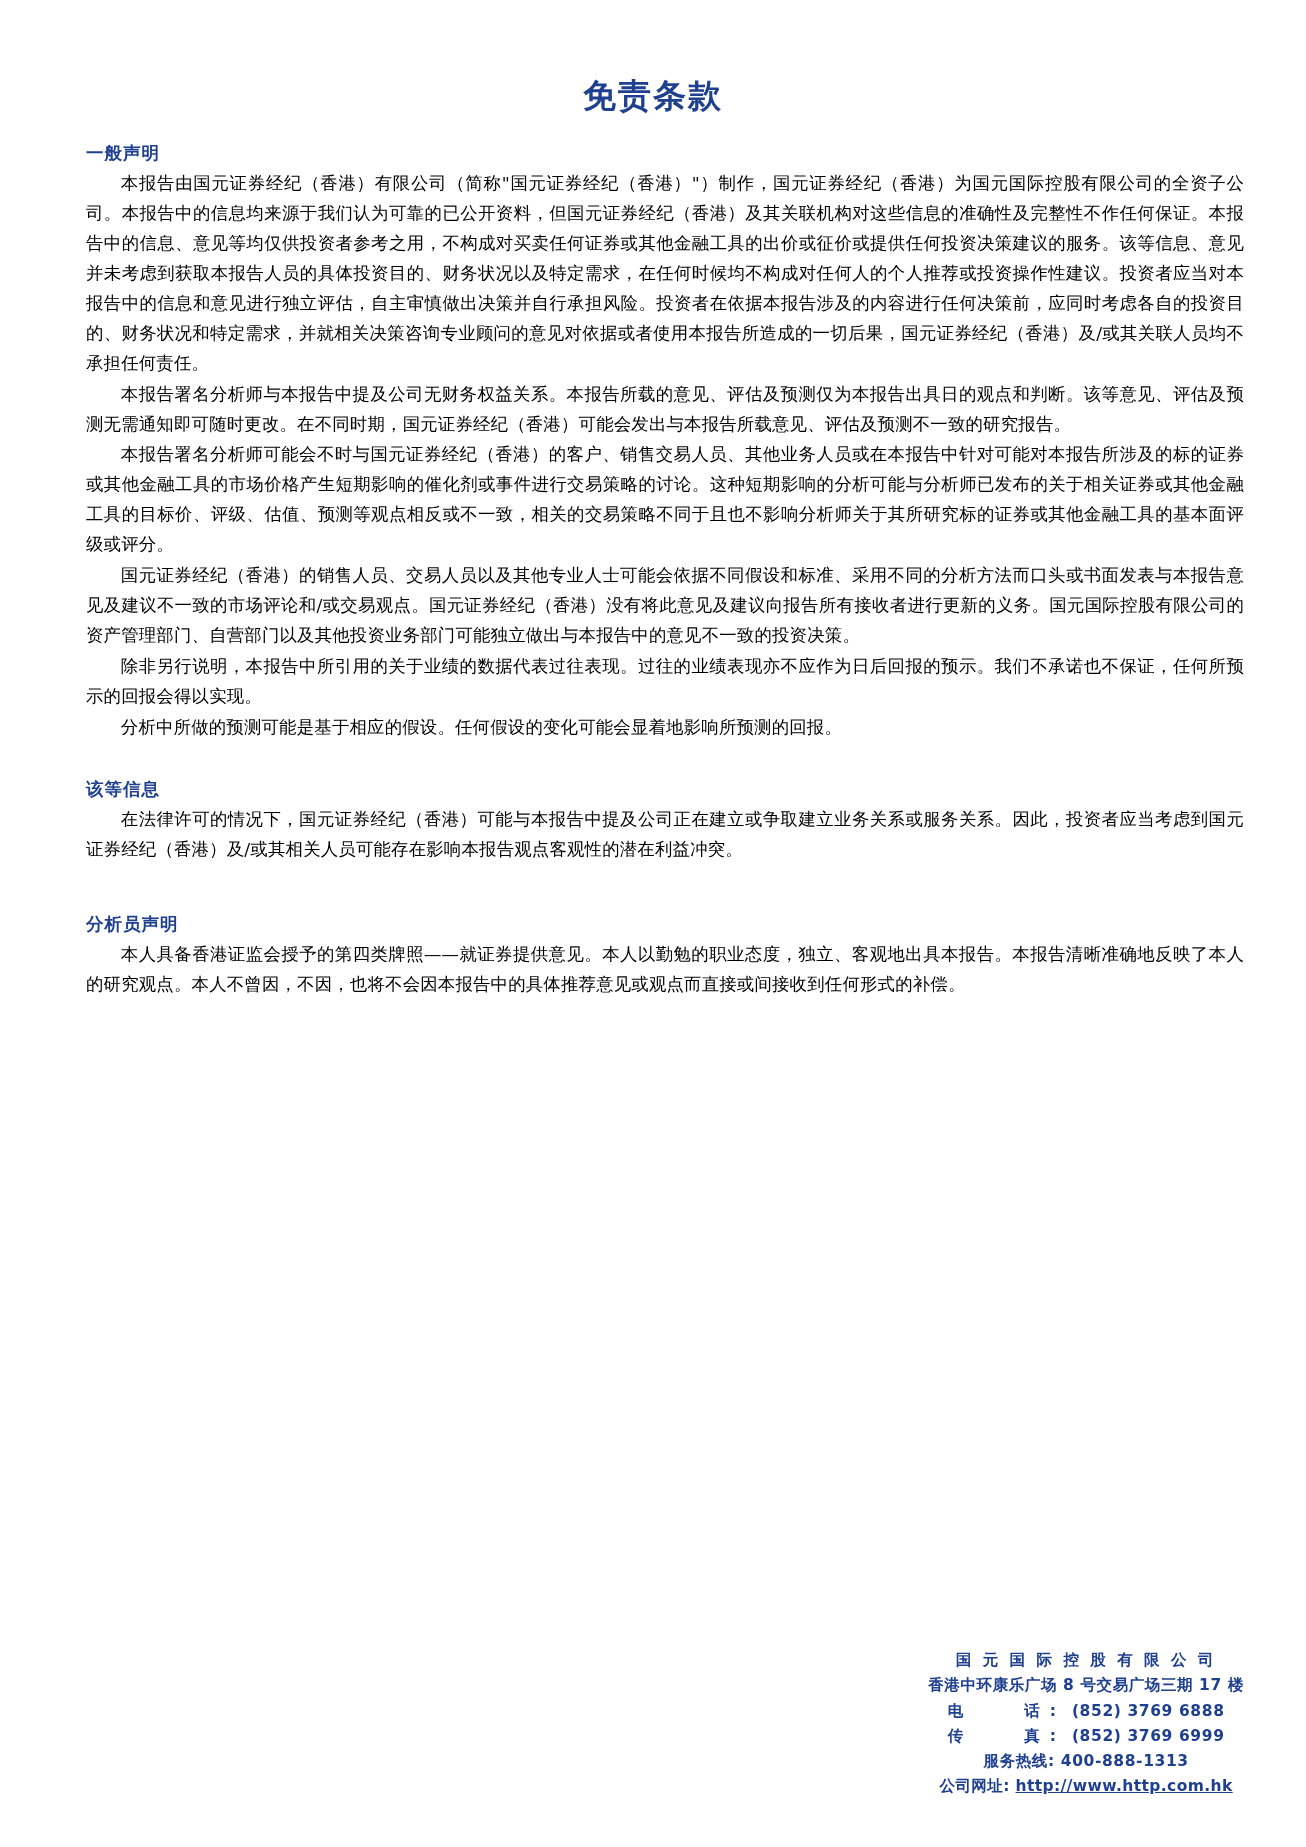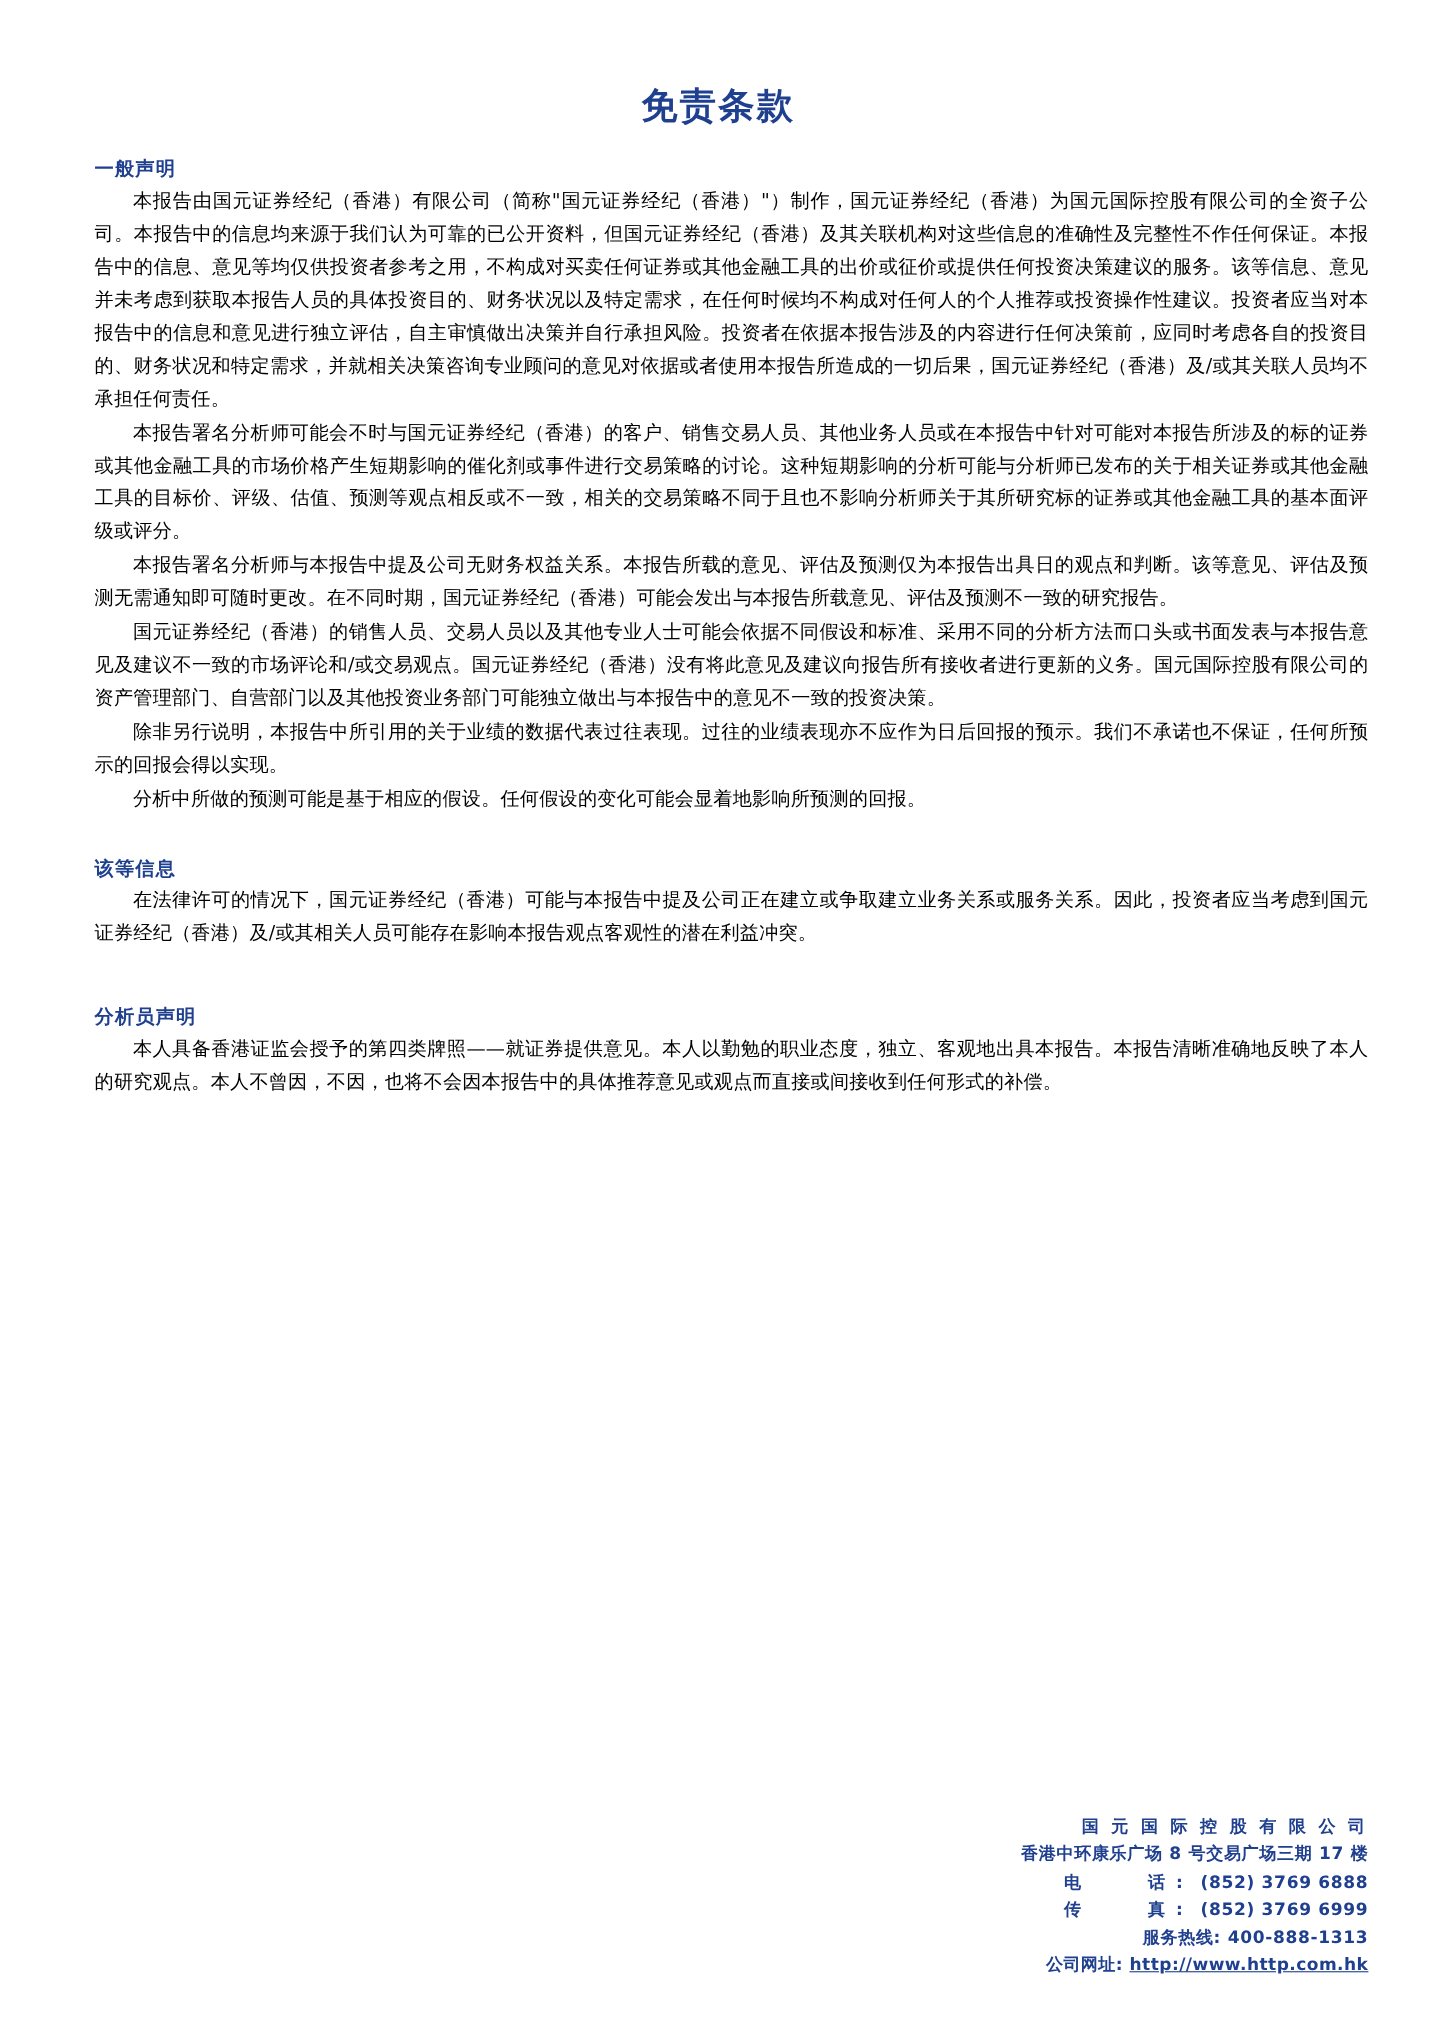--- a/index.html
+++ b/index.html
@@ -49,21 +49,21 @@
     text-indent: 2em;
     margin: 0 0 1px 0;
     letter-spacing: 0.2px;
   }
   .spacer-md { height: 12px; }
 
   .footer {
     position: absolute;
     right: 62px;
     bottom: 48px;
-    text-align: right;
+    text-align: center;
     color: #1f3f8f;
     font-family: "DejaVu Sans", sans-serif;
     font-weight: bold;
     font-size: 15.5px;
     line-height: 1.62;
   }
   .footer .company {
     letter-spacing: 3px;
   }
   .footer .addr {
@@ -85,22 +85,22 @@
 </head>
 <body>
 
 <div class="page">
 
   <div class="doc-title">免责条款</div>
 
   <div class="section">
     <div class="section-head">一般声明</div>
     <p class="para">本报告由国元证券经纪（香港）有限公司（简称"国元证券经纪（香港）"）制作，国元证券经纪（香港）为国元国际控股有限公司的全资子公司。本报告中的信息均来源于我们认为可靠的已公开资料，但国元证券经纪（香港）及其关联机构对这些信息的准确性及完整性不作任何保证。本报告中的信息、意见等均仅供投资者参考之用，不构成对买卖任何证券或其他金融工具的出价或征价或提供任何投资决策建议的服务。该等信息、意见并未考虑到获取本报告人员的具体投资目的、财务状况以及特定需求，在任何时候均不构成对任何人的个人推荐或投资操作性建议。投资者应当对本报告中的信息和意见进行独立评估，自主审慎做出决策并自行承担风险。投资者在依据本报告涉及的内容进行任何决策前，应同时考虑各自的投资目的、财务状况和特定需求，并就相关决策咨询专业顾问的意见对依据或者使用本报告所造成的一切后果，国元证券经纪（香港）及/或其关联人员均不承担任何责任。</p>
+    <p class="para">本报告署名分析师与本报告中提及公司无财务权益关系。本报告所载的意见、评估及预测仅为本报告出具日的观点和判断。该等意见、评估及预测无需通知即可随时更改。在不同时期，国元证券经纪（香港）可能会发出与本报告所载意见、评估及预测不一致的研究报告。</p>
     <p class="para">本报告署名分析师可能会不时与国元证券经纪（香港）的客户、销售交易人员、其他业务人员或在本报告中针对可能对本报告所涉及的标的证券或其他金融工具的市场价格产生短期影响的催化剂或事件进行交易策略的讨论。这种短期影响的分析可能与分析师已发布的关于相关证券或其他金融工具的目标价、评级、估值、预测等观点相反或不一致，相关的交易策略不同于且也不影响分析师关于其所研究标的证券或其他金融工具的基本面评级或评分。</p>
-    <p class="para">本报告署名分析师与本报告中提及公司无财务权益关系。本报告所载的意见、评估及预测仅为本报告出具日的观点和判断。该等意见、评估及预测无需通知即可随时更改。在不同时期，国元证券经纪（香港）可能会发出与本报告所载意见、评估及预测不一致的研究报告。</p>
     <p class="para">国元证券经纪（香港）的销售人员、交易人员以及其他专业人士可能会依据不同假设和标准、采用不同的分析方法而口头或书面发表与本报告意见及建议不一致的市场评论和/或交易观点。国元证券经纪（香港）没有将此意见及建议向报告所有接收者进行更新的义务。国元国际控股有限公司的资产管理部门、自营部门以及其他投资业务部门可能独立做出与本报告中的意见不一致的投资决策。</p>
     <p class="para">除非另行说明，本报告中所引用的关于业绩的数据代表过往表现。过往的业绩表现亦不应作为日后回报的预示。我们不承诺也不保证，任何所预示的回报会得以实现。</p>
     <p class="para">分析中所做的预测可能是基于相应的假设。任何假设的变化可能会显着地影响所预测的回报。</p>
   </div>
 
   <div class="spacer-md"></div>
 
   <div class="section">
     <div class="section-head">该等信息</div>
     <p class="para">在法律许可的情况下，国元证券经纪（香港）可能与本报告中提及公司正在建立或争取建立业务关系或服务关系。因此，投资者应当考虑到国元证券经纪（香港）及/或其相关人员可能存在影响本报告观点客观性的潜在利益冲突。</p>

